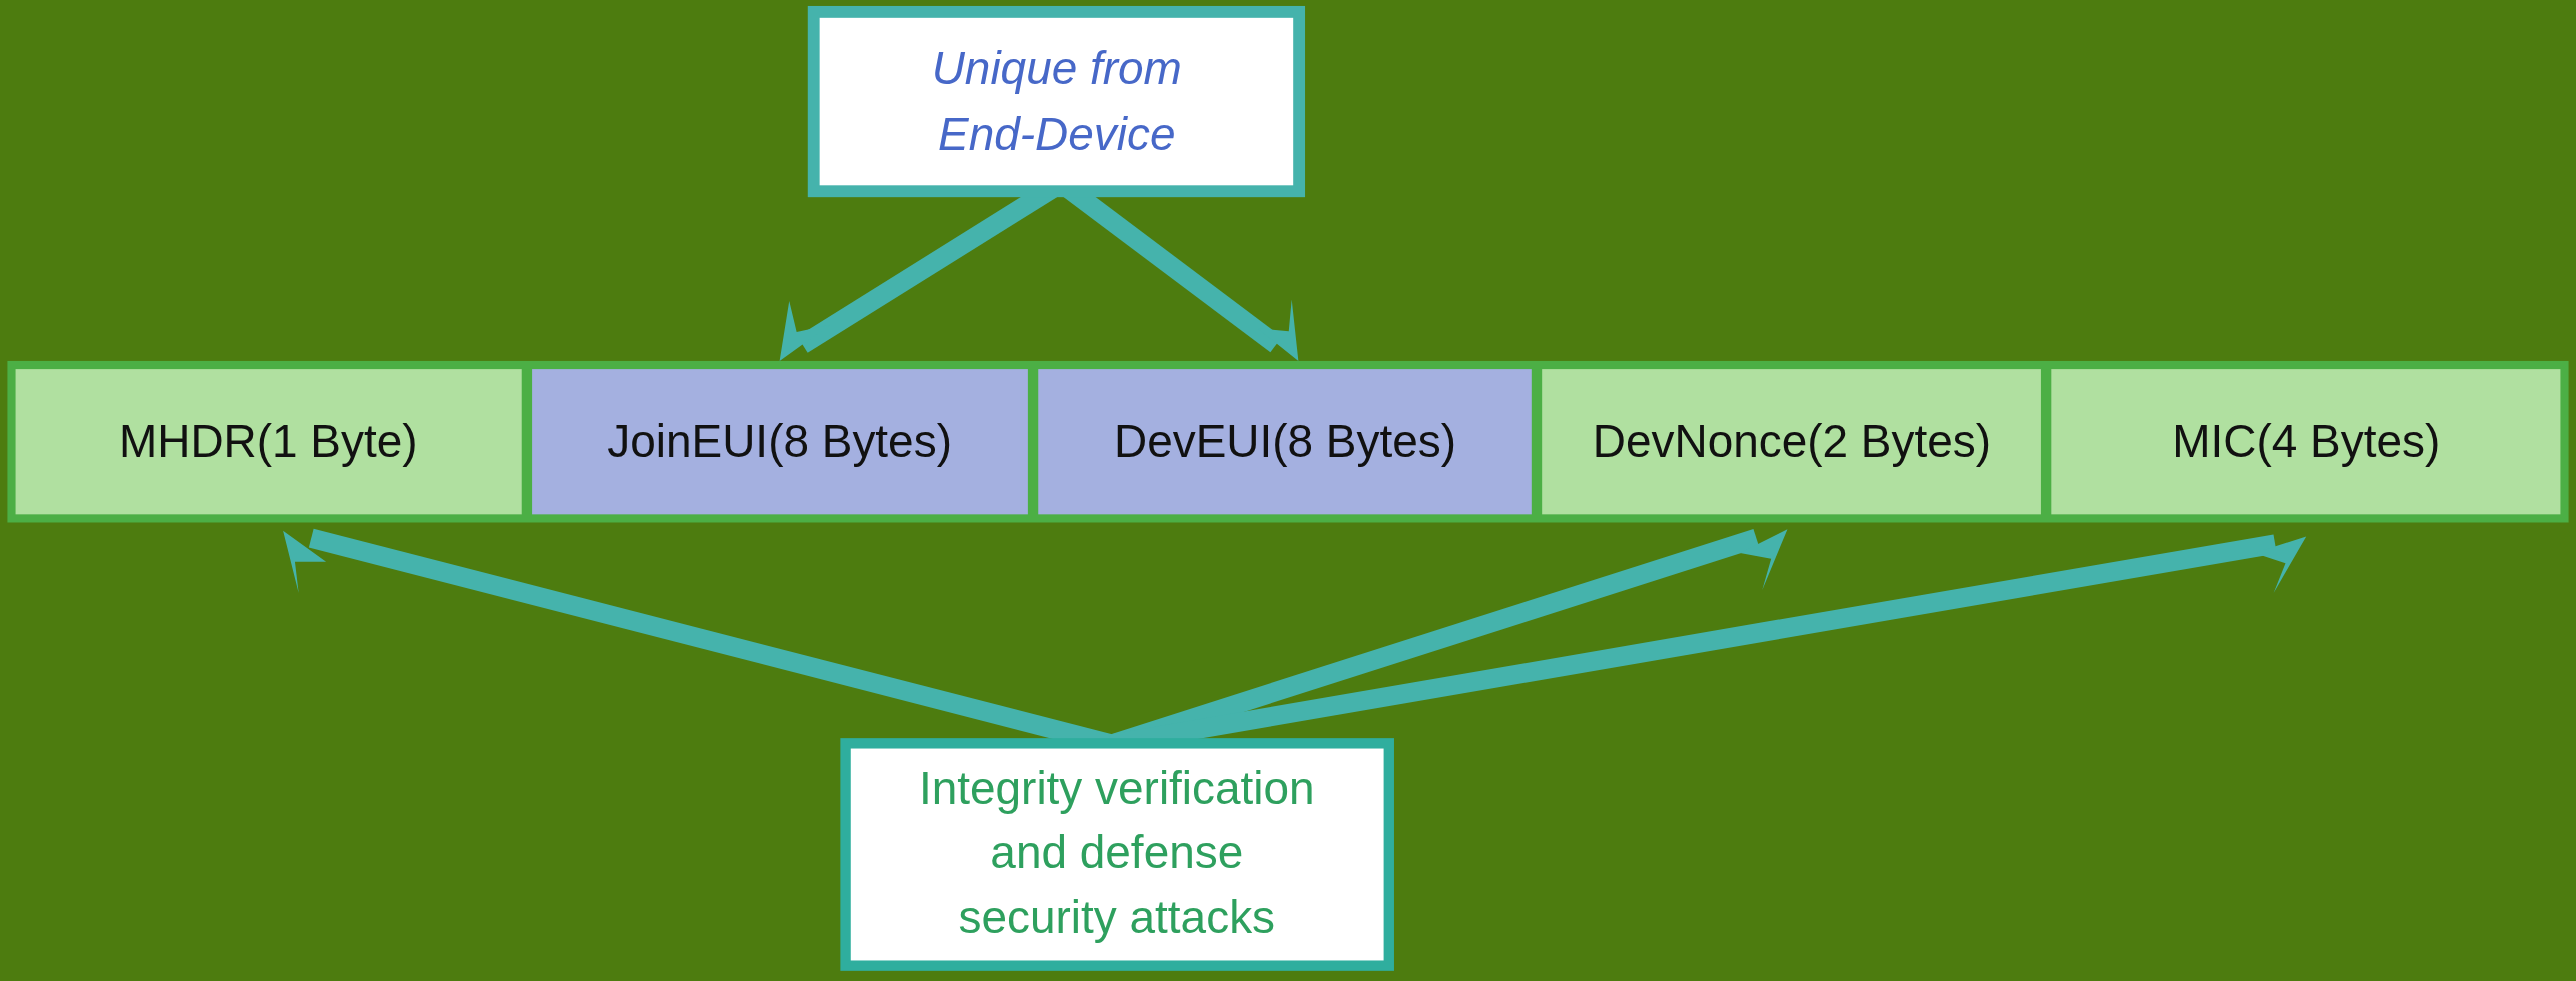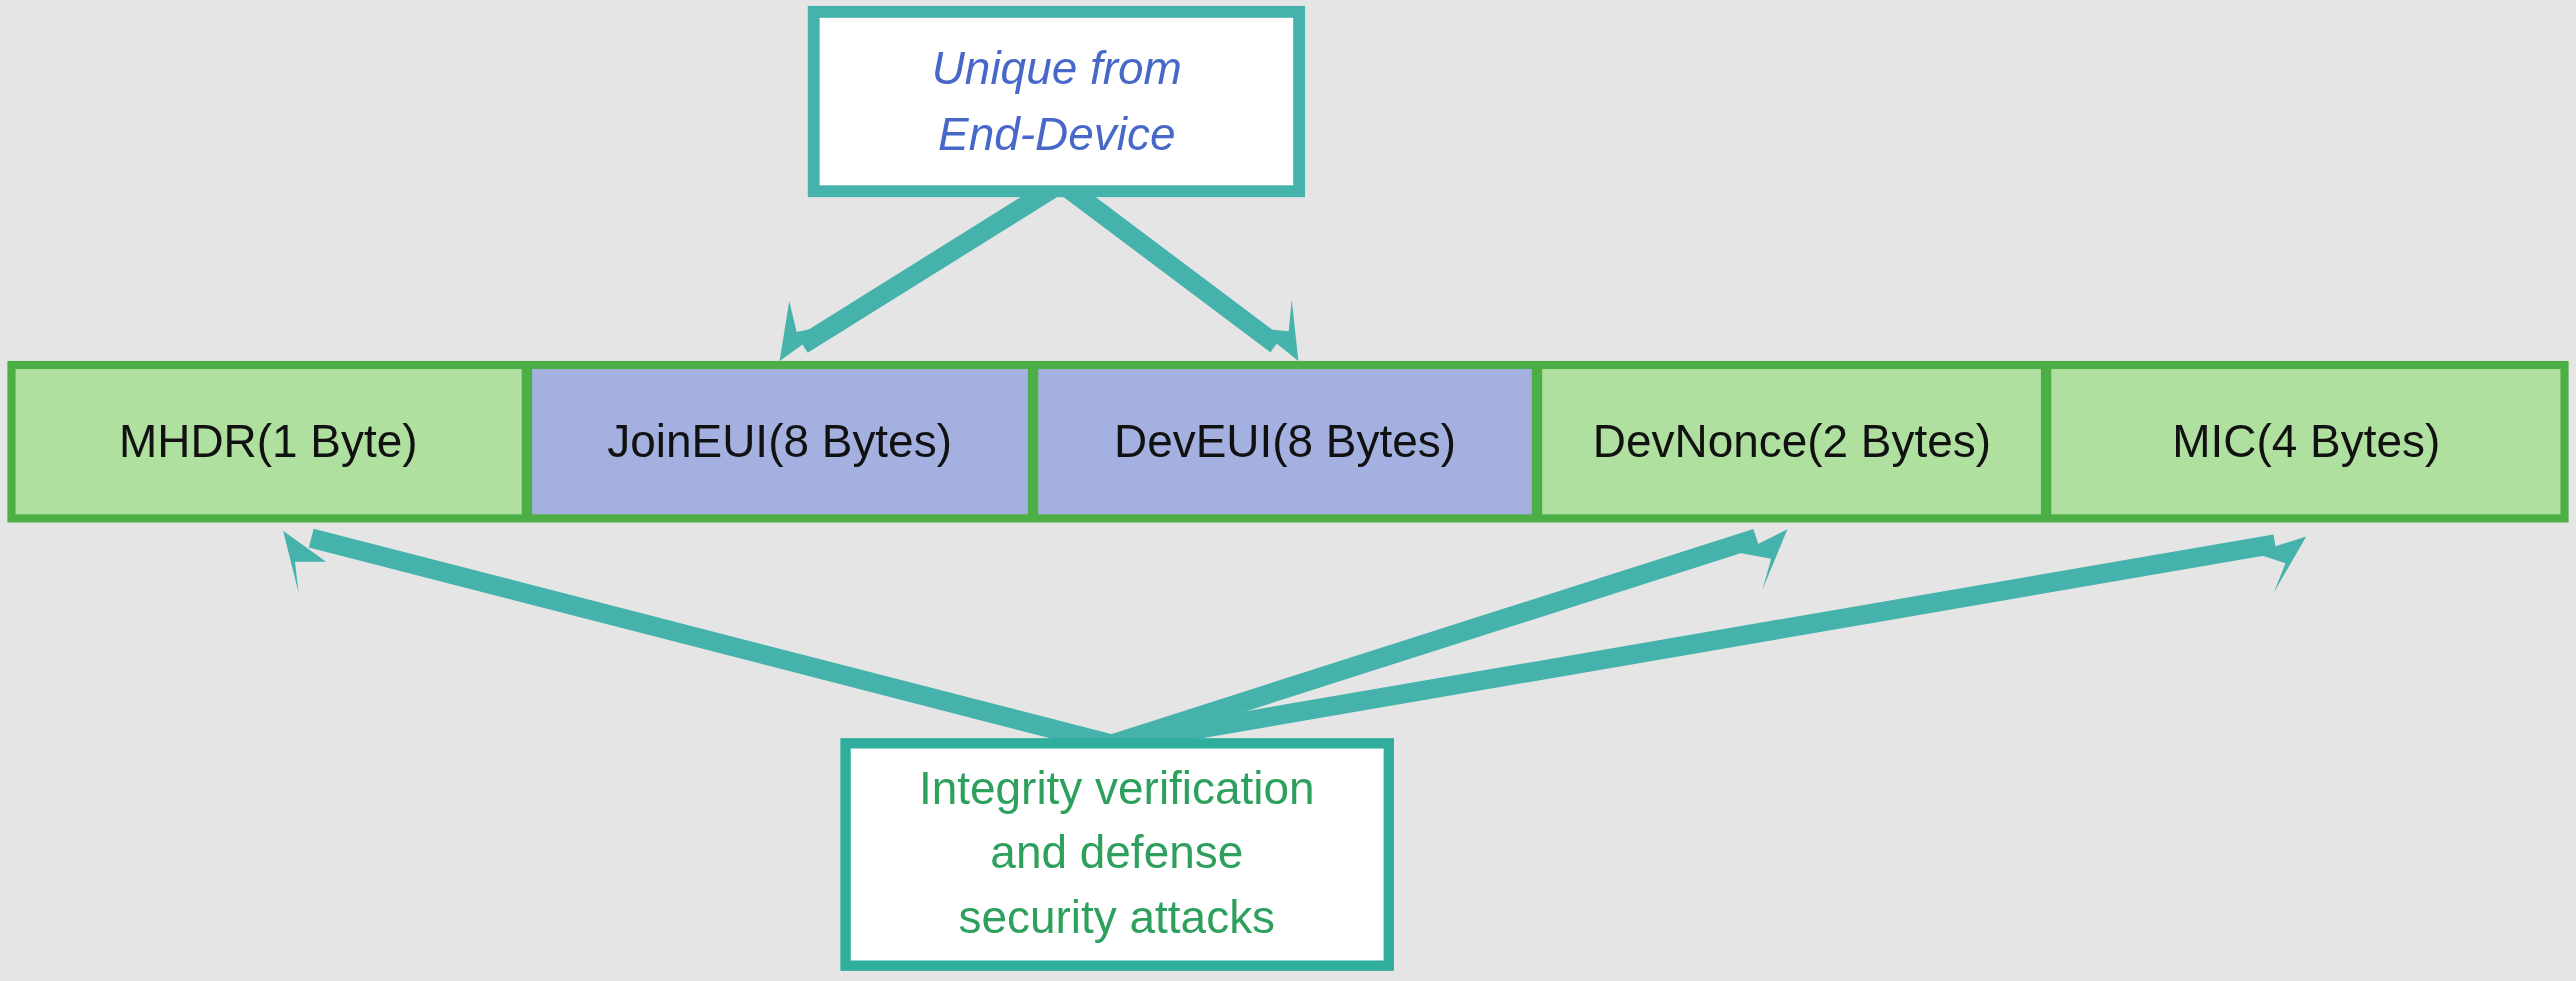--- a/index.html
+++ b/index.html
@@ -10,21 +10,21 @@
   body {
     width: 2576px;
     height: 982px;
     font-family: "Liberation Sans", sans-serif;
     overflow: hidden;
   }
   #diagram-root {
     position: relative;
     width: 2576px;
     height: 982px;
-    background: #e5e5e5;
+    background: #4d7c0f;
   }
   svg.diagram-canvas {
     position: absolute;
     top: 0;
     left: 0;
     width: 2576px;
     height: 982px;
     display: block;
   }
   .note-text {

